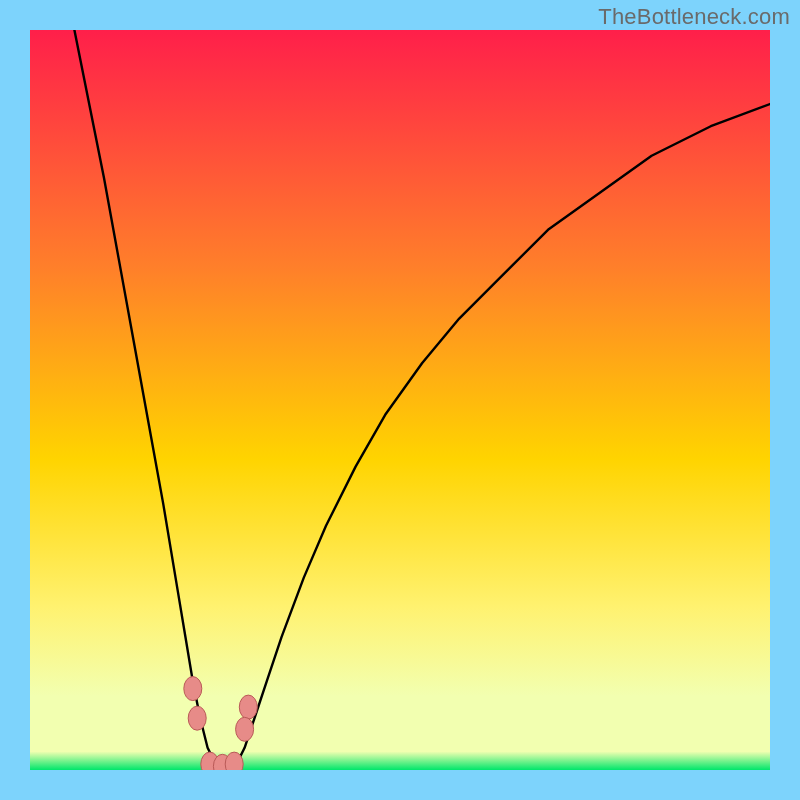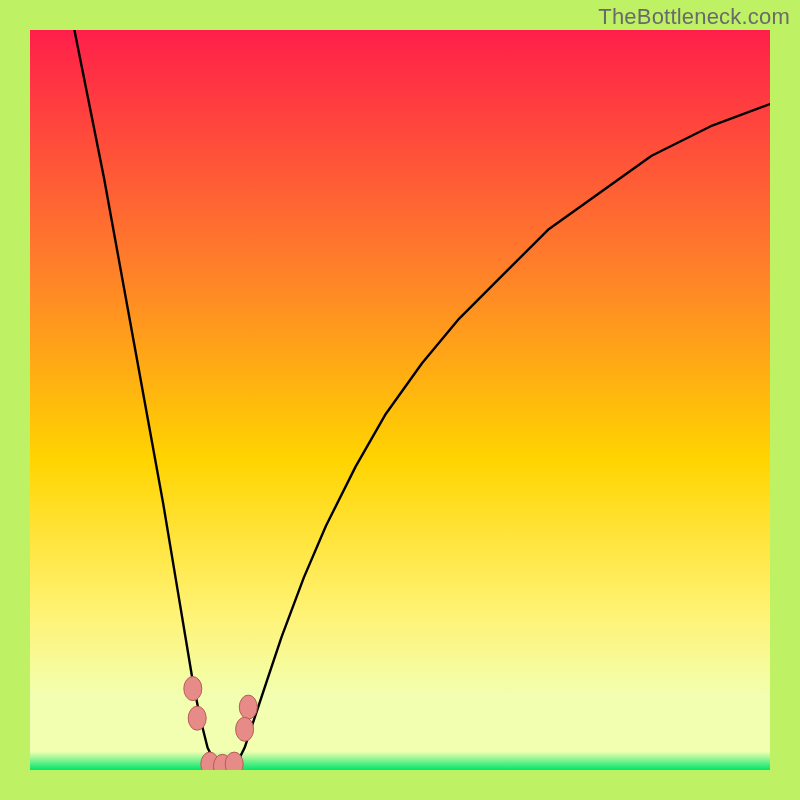--- a/index.html
+++ b/index.html
@@ -9,21 +9,21 @@
     height: 800px;
     background: #000;
     overflow: hidden;
   }
   .frame {
     position: absolute;
     left: 0;
     top: 0;
     width: 800px;
     height: 800px;
-    background: #bef264;
+    background: #7dd3fc;
   }
   .watermark {
     position: absolute;
     top: 4px;
     right: 10px;
     font-family: Arial, Helvetica, sans-serif;
     font-size: 22px;
     font-weight: 500;
     color: #6a6a6a;
     letter-spacing: 0.2px;

